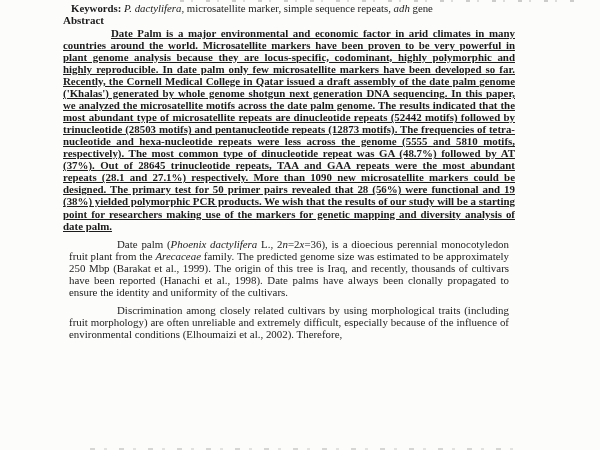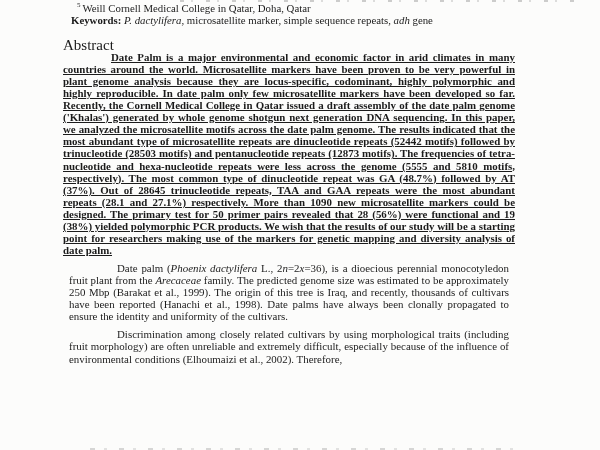--- a/index.html
+++ b/index.html
@@ -59,23 +59,22 @@
     font-size: 7px;
     line-height: 0;
     margin-right: 2px;
   }
   .keywords {
     margin-left: 8px;
     font-size: 10.8px;
     line-height: 12.3px;
   }
   .heading {
-    margin-top: 12px;
-    font-size: 15px;
-    font-weight: normal;
+    font-size: 11px;
+    font-weight: bold;
     line-height: 12.5px;
   }
   .abstract-body {
     margin: 0;
     font-size: 10.9px;
     font-weight: bold;
     line-height: 12.05px;
     text-align: justify;
     text-indent: 48px;
     text-decoration: underline;
@@ -91,23 +90,20 @@
 </head>
 <body>
 
 <div class="page">
 
   <div class="cropped-top"></div>
 
   <div class="content">
 
     <div class="affils">
-      <div class="affil">
-        <sup>5</sup><span>Weill Cornell Medical College in Qatar, Doha, Qatar</span>
-      </div>
     </div>
 
     <div class="keywords"><span style="font-weight: bold;">Keywords:</span><span> </span><span style="font-style: italic;">P. dactylifera</span><span>, microsatellite marker, simple sequence repeats, </span><span style="font-style: italic;">adh</span><span> gene</span></div>
 
     <div class="heading">Abstract</div>
 
     <p class="abstract-body">Date Palm is a major environmental and economic factor in arid climates in many countries around the world. Microsatellite markers have been proven to be very powerful in plant genome analysis because they are locus-specific, codominant, highly polymorphic and highly reproducible. In date palm only few microsatellite markers have been developed so far. Recently, the Cornell Medical College in Qatar issued a draft assembly of the date palm genome ('Khalas') generated by whole genome shotgun next generation DNA sequencing. In this paper, we analyzed the microsatellite motifs across the date palm genome. The results indicated that the most abundant type of microsatellite repeats are dinucleotide repeats (52442 motifs) followed by trinucleotide (28503 motifs) and pentanucleotide repeats (12873 motifs). The frequencies of tetra-nucleotide and hexa-nucleotide repeats were less across the genome (5555 and 5810 motifs, respectively). The most common type of dinucleotide repeat was GA (48.7%) followed by AT (37%). Out of 28645 trinucleotide repeats, TAA and GAA repeats were the most abundant repeats (28.1 and 27.1%) respectively. More than 1090 new microsatellite markers could be designed. The primary test for 50 primer pairs revealed that 28 (56%) were functional and 19 (38%) yielded polymorphic PCR products. We wish that the results of our study will be a starting point for researchers making use of the markers for genetic mapping and diversity analysis of date palm.</p>
 
 
     <p class="intro-body"><span>Date palm (</span><span style="font-style: italic;">Phoenix dactylifera</span><span> L., 2</span><span style="font-style: italic;">n</span><span>=2</span><span style="font-style: italic;">x</span><span>=36), is a dioecious perennial monocotyledon fruit plant from the </span><span style="font-style: italic;">Arecaceae</span><span> family. The predicted genome size was estimated to be approximately 250 Mbp (Barakat et al., 1999). The origin of this tree is Iraq, and recently, thousands of cultivars have been reported (Hanachi et al., 1998). Date palms have always been clonally propagated to ensure the identity and uniformity of the cultivars.</span></p>

